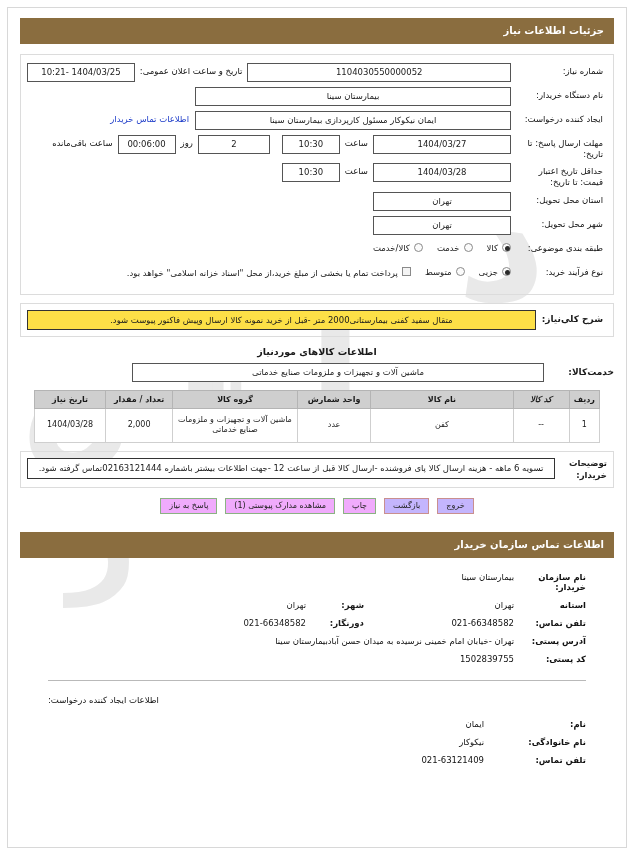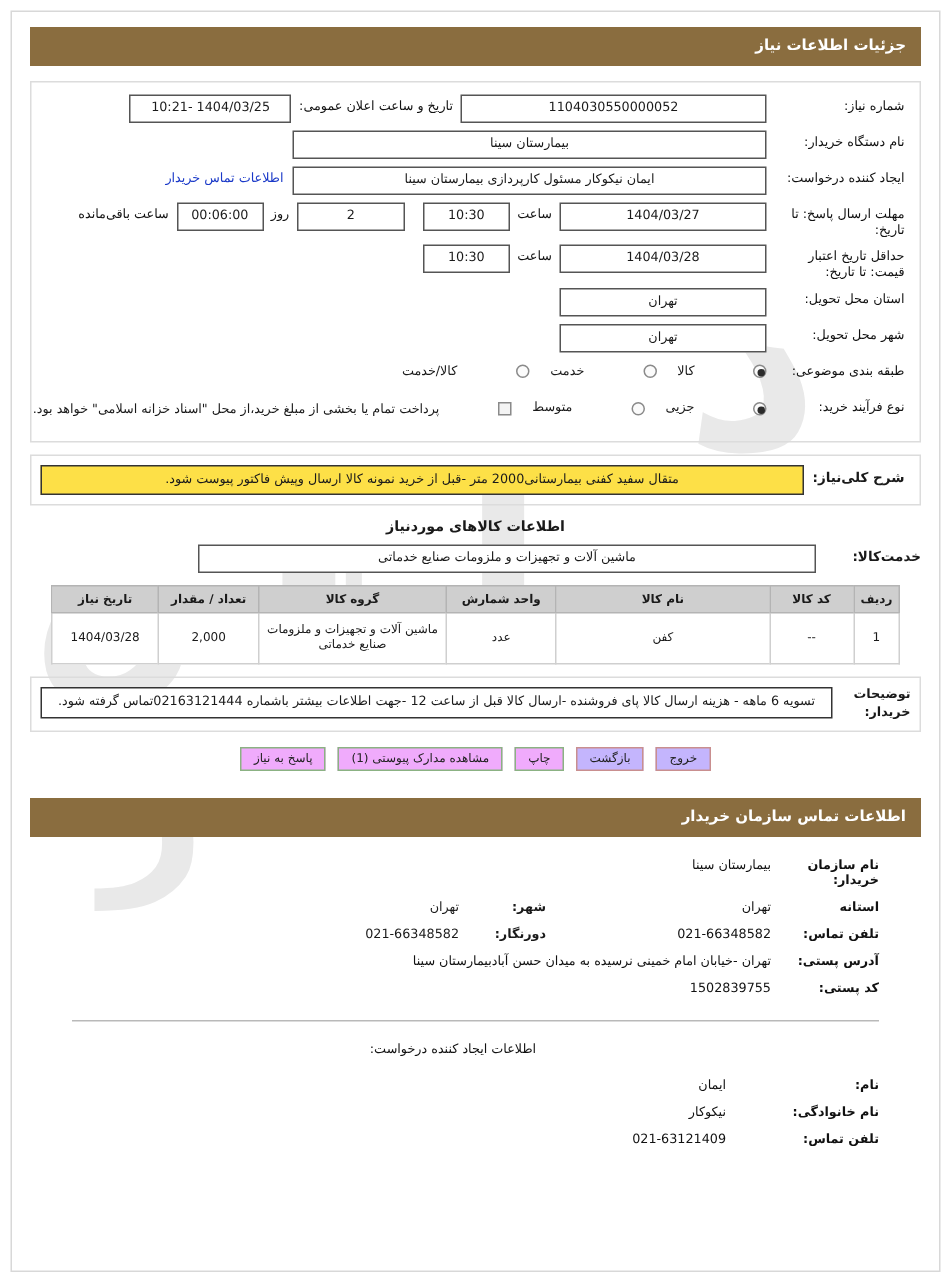--- a/index.html
+++ b/index.html
@@ -98,21 +98,21 @@
     border: 1px solid #555;
     background: #fff;
     height: 19px;
     line-height: 17px;
     padding: 0 6px;
     font-size: 8.5px;
     text-align: center;
     white-space: nowrap;
     overflow: hidden;
   }
-  .fbox.wide    { width: 204px; }
+  .fbox.wide    { width: 264px; }
   .fbox.date    { width: 108px; }
   .fbox.time    { width: 58px; }
   .fbox.days    { width: 72px; }
   .fbox.remain  { width: 58px; }
   .inline-lbl {
     font-size: 8.5px;
     padding: 3px 5px 0 5px;
     white-space: nowrap;
     color: #111;
   }
@@ -121,25 +121,24 @@
     font-size: 8.5px;
     padding: 3px 6px 0 6px;
     white-space: nowrap;
     text-decoration: none;
     cursor: pointer;
   }
 
   
   .opt {
     display: inline-flex;
-    align-items: center;
+    align-items: flex-start;
     margin-left: 14px;
     font-size: 8.5px;
     white-space: nowrap;
-    gap: 35px;
   }
   .radio {
     width: 9px; height: 9px;
     border: 1px solid #8a8a8a;
     border-radius: 50%;
     background: #fbfbfb;
     margin-left: 4px;
     position: relative;
     flex: 0 0 auto;
   }
@@ -332,21 +331,21 @@
     text-align: right;
   }
   .divider {
     border: 0;
     border-top: 1px solid #b9b9b9;
     margin: 16px 40px 0 40px;
   }
   .sub-title {
     margin: 14px 40px 0 40px;
     font-size: 8.5px;
-    text-align: center;
+    text-align: left;
     padding-right: 30px;
     color: #111;
   }
 </style>
 </head>
 <body>
 
 <div class="page-frame">
 
   <div class="watermark">
@@ -457,21 +456,21 @@
 
     <div class="group-row">
       <div class="group-label">خدمت‌کالا:</div>
       <div class="group-box">ماشین آلات و تجهیزات و ملزومات  صنایع خدماتی</div>
     </div>
 
     <table class="goods">
       <thead>
         <tr>
           <th style="width:28px;">ردیف</th>
-          <th style="width:52px;">کد کالا</th>
+          <th style="width:52px;font-style:italic;">کد کالا</th>
           <th style="width:132px;">نام کالا</th>
           <th style="width:68px;">واحد شمارش</th>
           <th style="width:116px;">گروه کالا</th>
           <th style="width:62px;">تعداد / مقدار</th>
           <th style="width:66px;">تاریخ نیاز</th>
         </tr>
       </thead>
       <tbody>
         <tr>
           <td>1</td>

